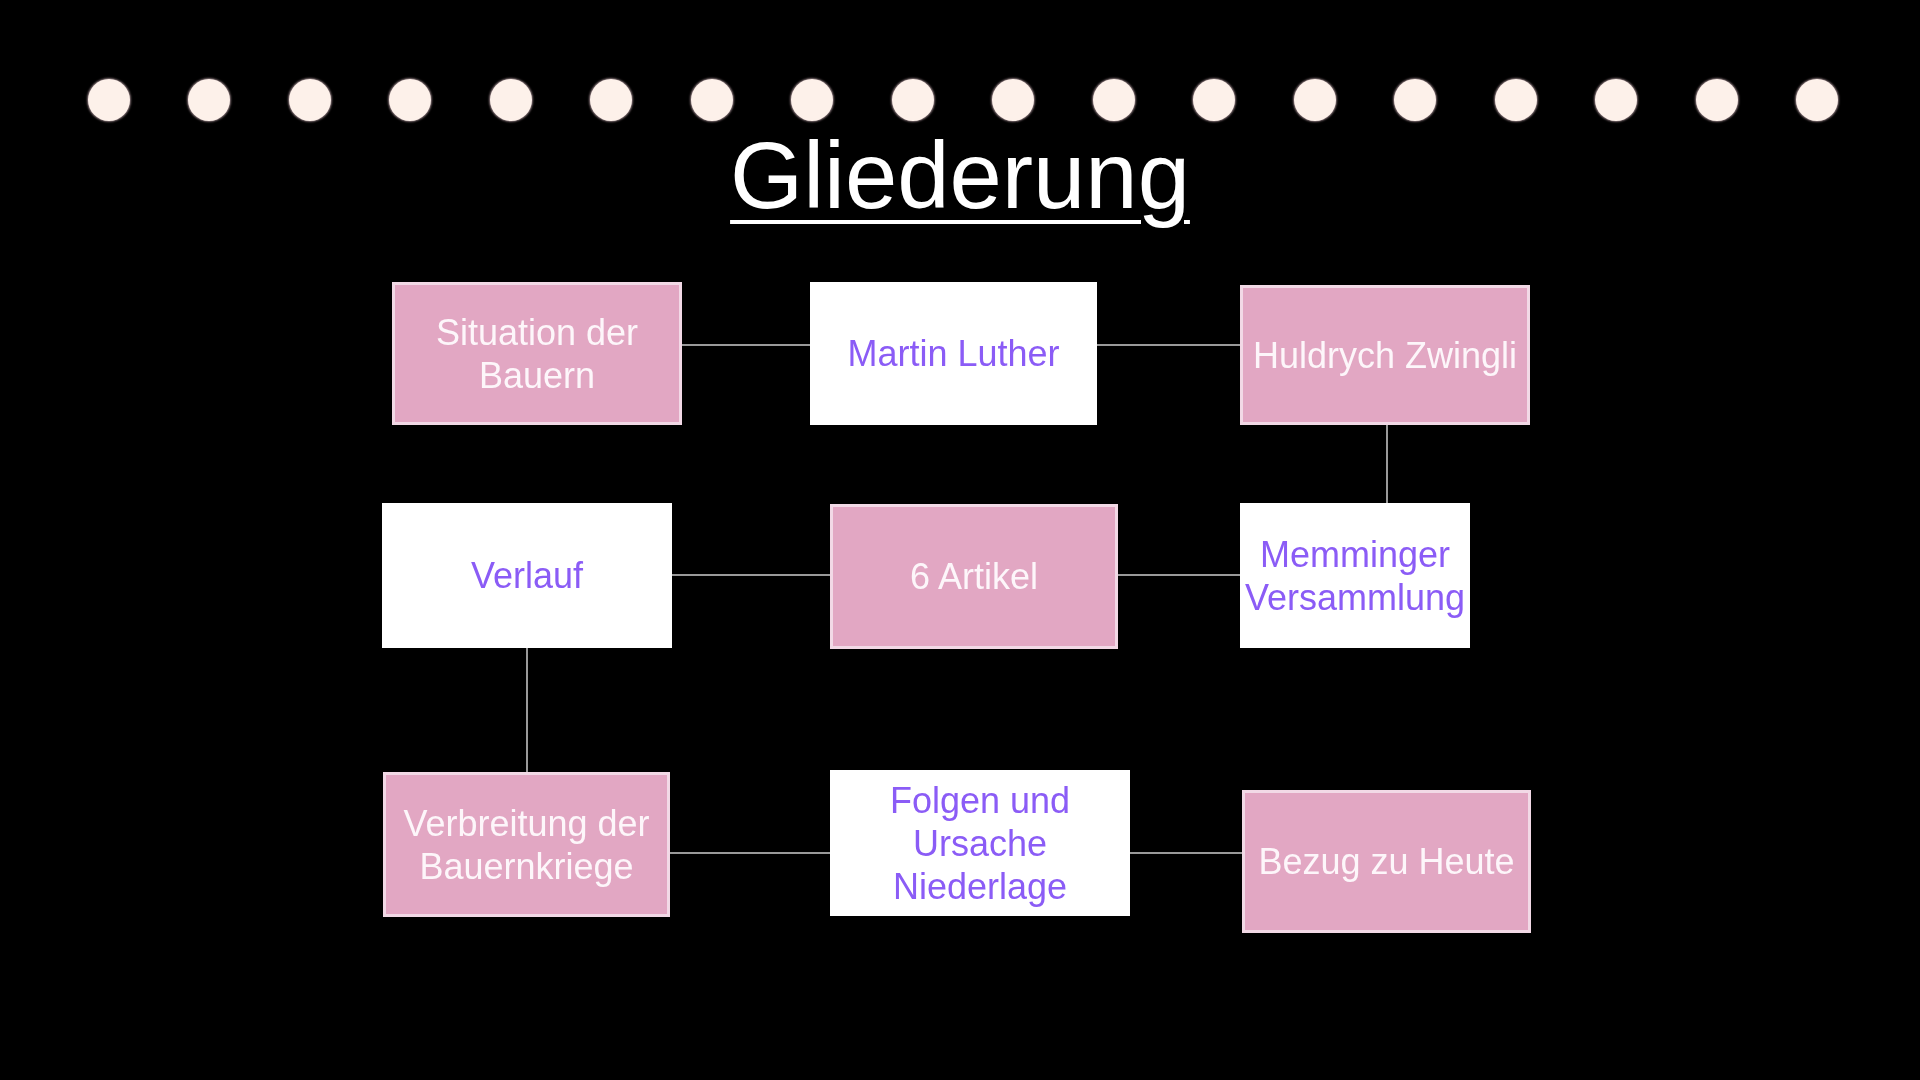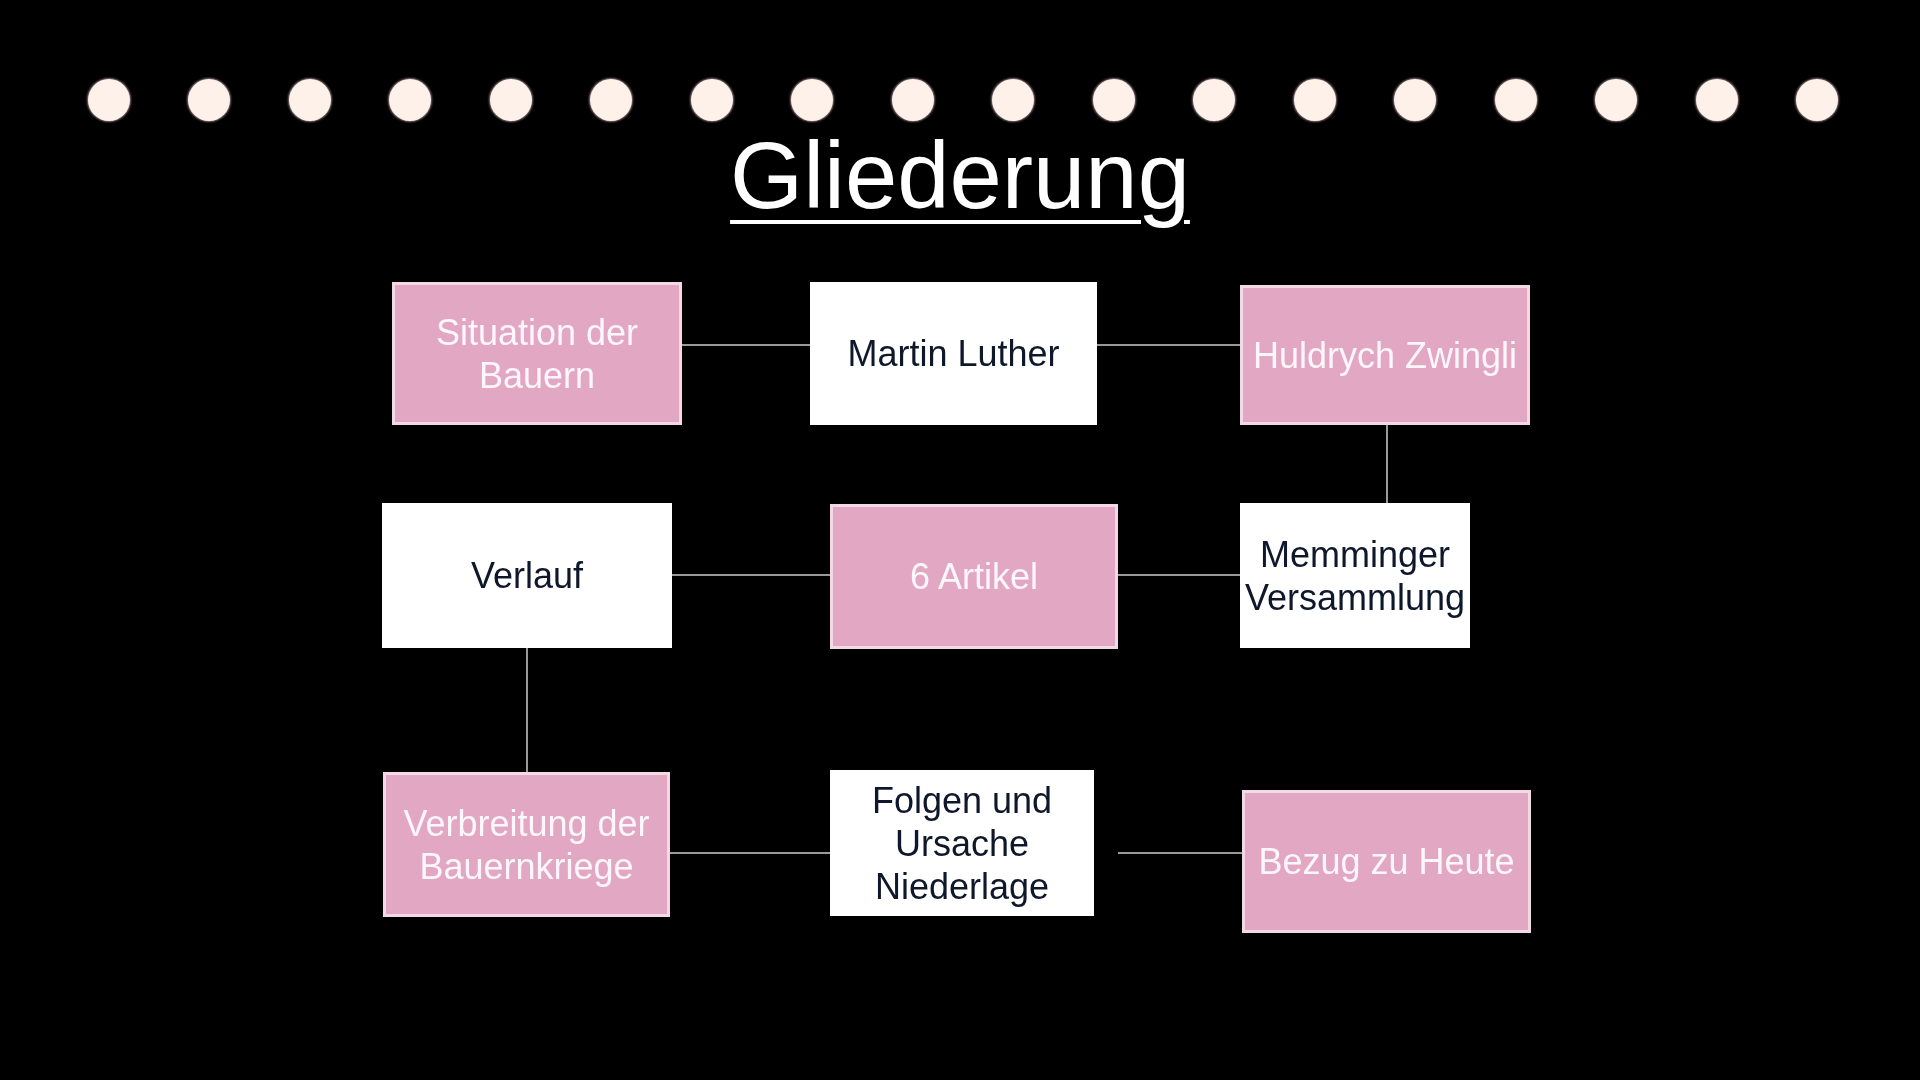--- a/index.html
+++ b/index.html
@@ -67,30 +67,30 @@
     padding: 0 6px;
   }
   .box.pink {
     background: #e2a7c3;
     border: 3px solid #f2d9e6;
     color: #fdf6fa;
   }
   .box.white {
     background: #ffffff;
     border: 2px solid #ffffff;
-    color: #0f172a;
+    color: #8b5cf6;
   }
   .b1 { left: 392px;  top: 282px; width: 290px; height: 143px; }
   .b2 { left: 810px;  top: 282px; width: 287px; height: 143px; }
   .b3 { left: 1240px; top: 285px; width: 290px; height: 140px; }
   .b4 { left: 382px;  top: 503px; width: 290px; height: 145px; }
   .b5 { left: 830px;  top: 504px; width: 288px; height: 145px; }
   .b6 { left: 1240px; top: 503px; width: 230px; height: 145px; }
   .b7 { left: 383px;  top: 772px; width: 287px; height: 145px; justify-content: flex-end; }
-  .b8 { left: 830px;  top: 770px; width: 264px; height: 146px; }
+  .b8 { left: 830px;  top: 770px; width: 300px; height: 146px; }
   .b9 { left: 1242px; top: 773px; width: 289px; height: 143px; margin-top: 17px; }
 
   
   .connector {
     position: absolute;
     background: #999999;
   }
 </style>
 </head>
 <body>

